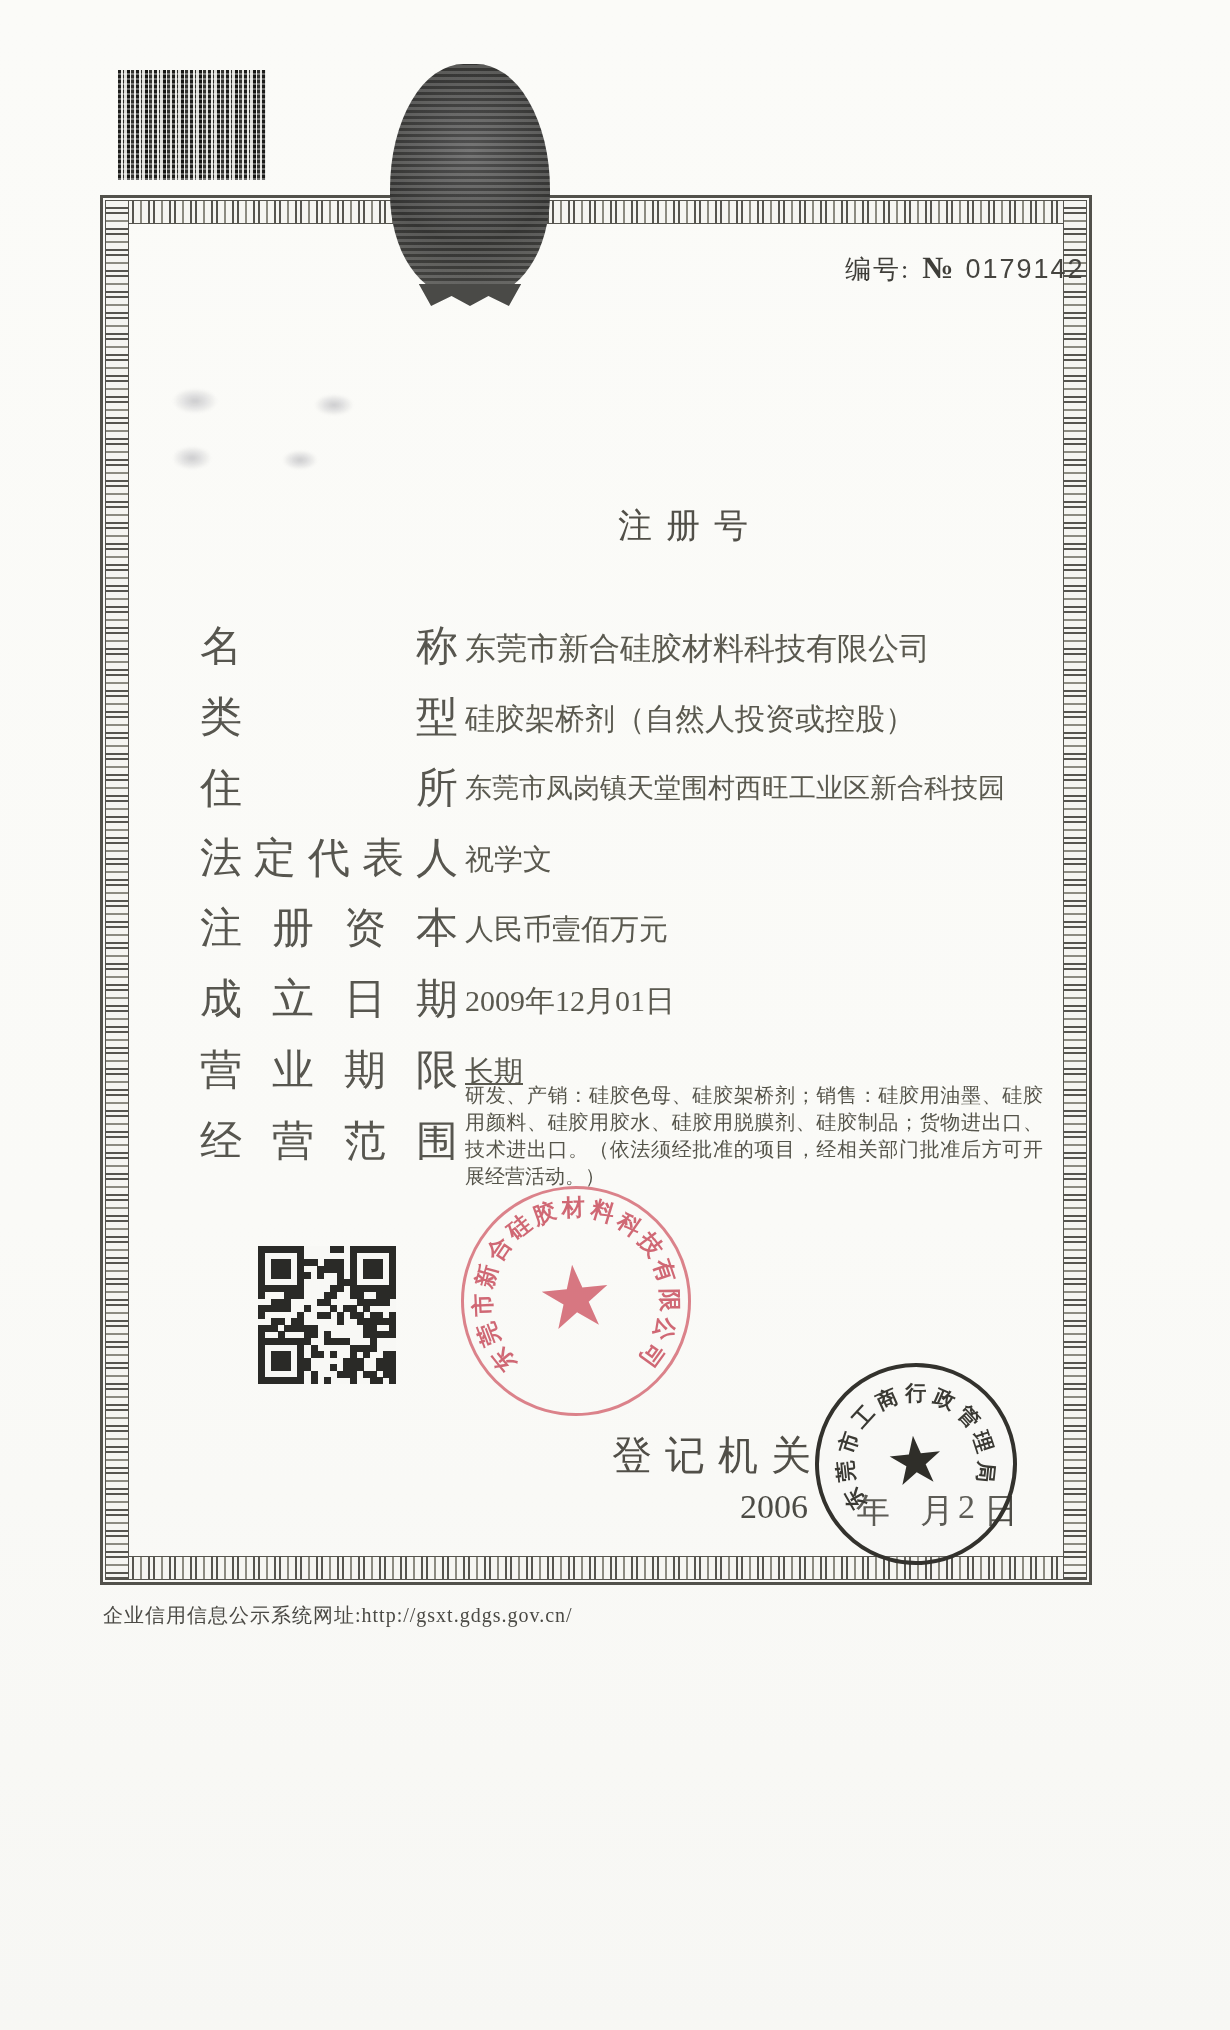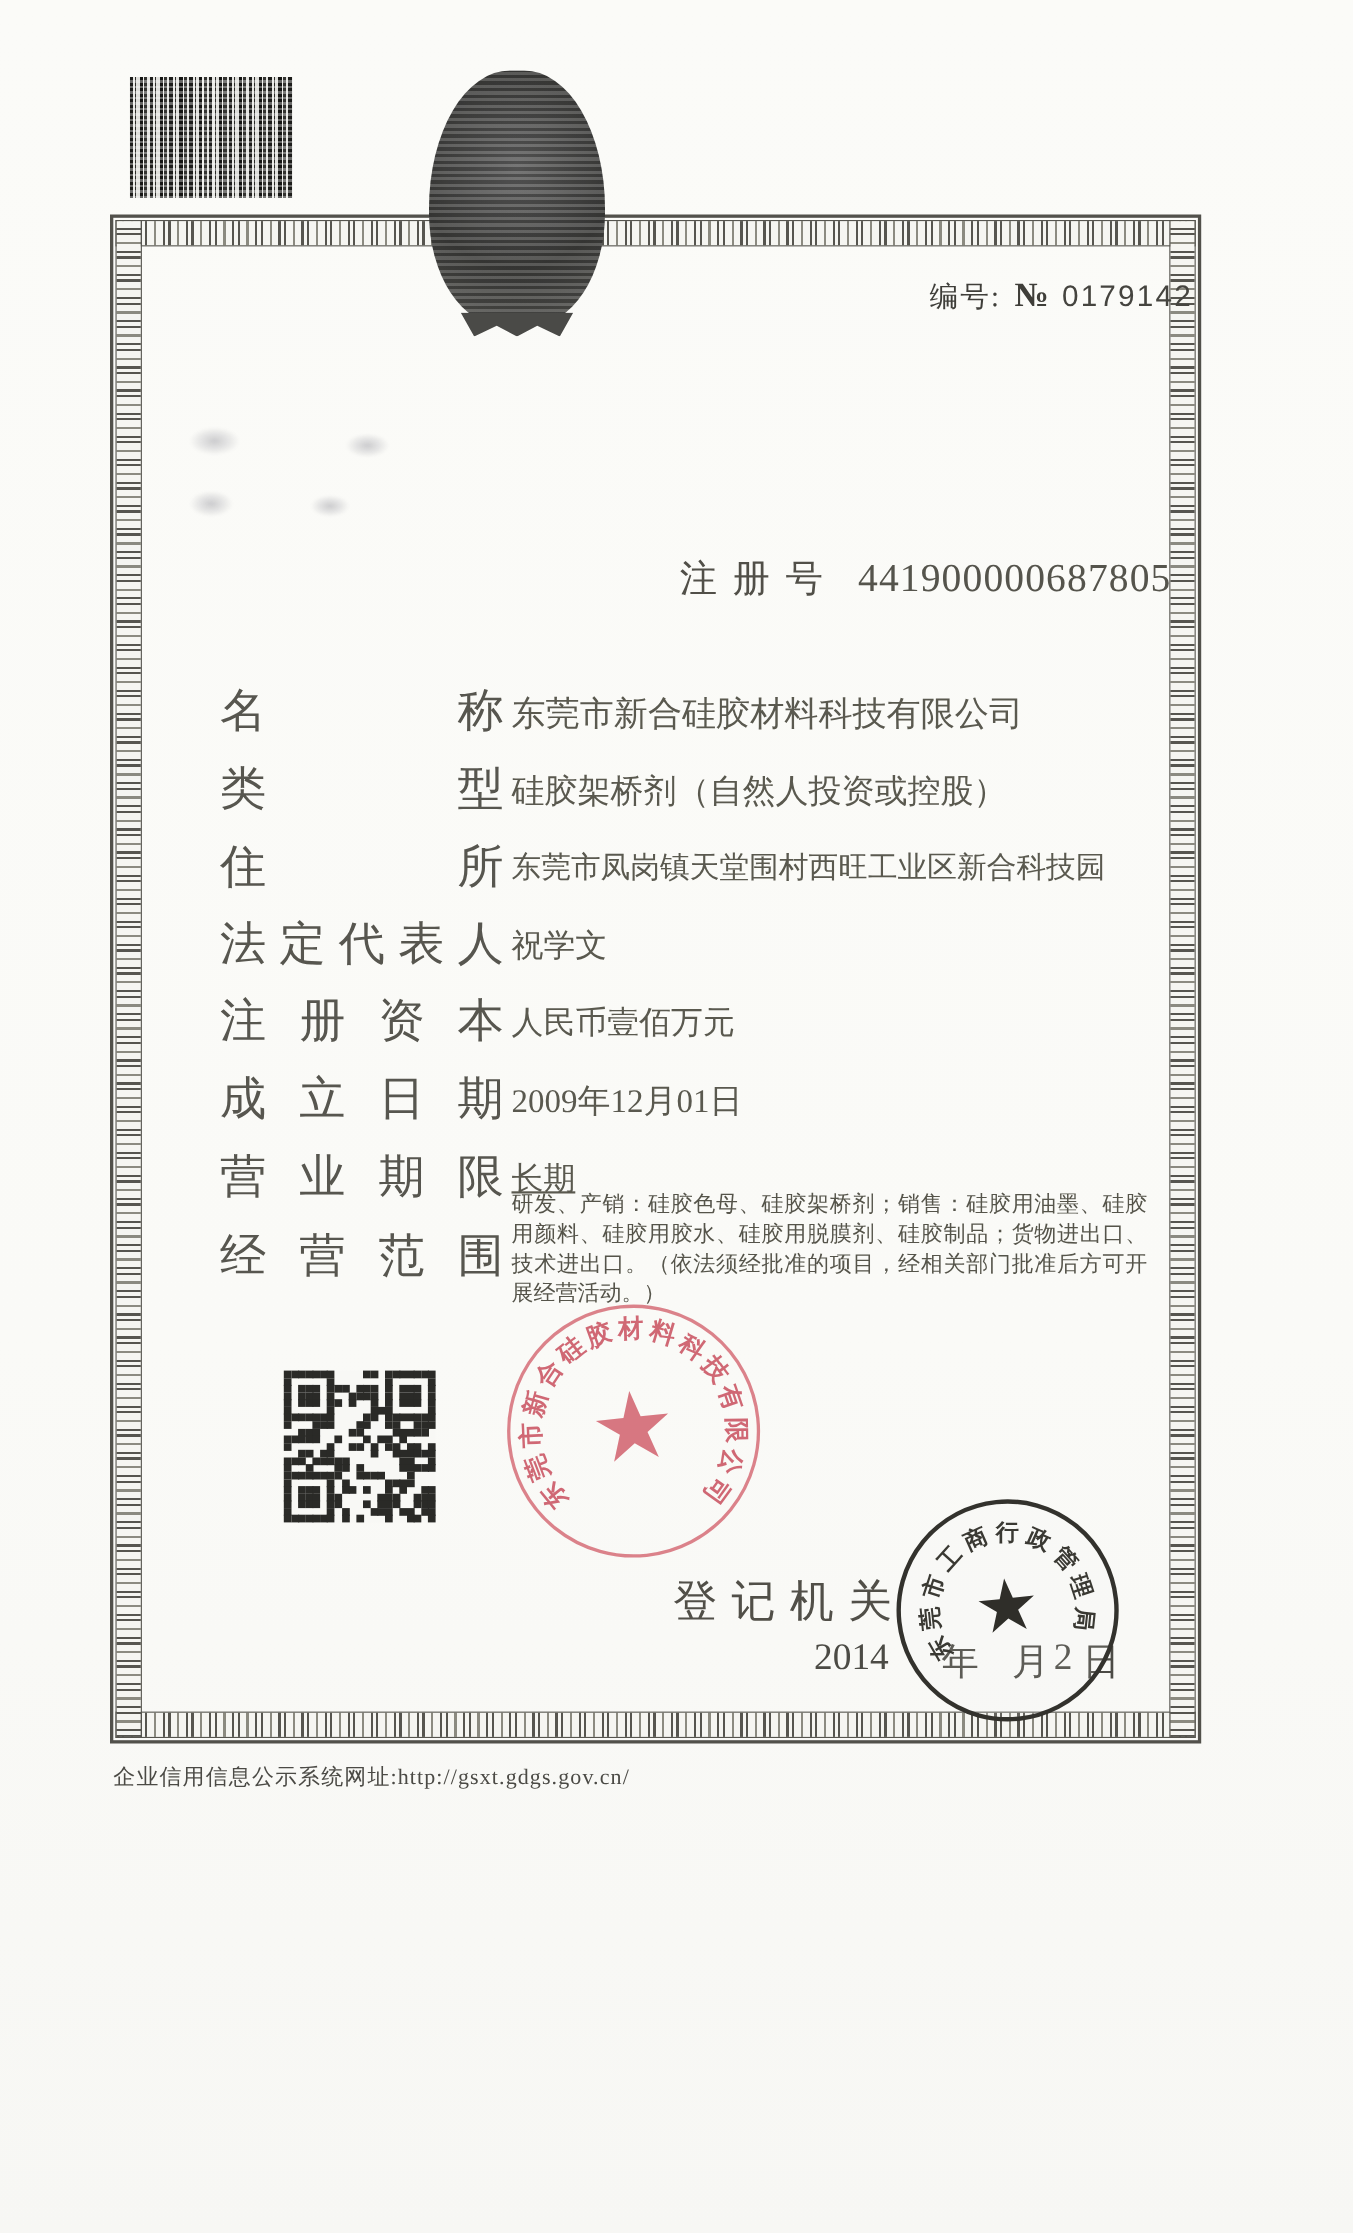--- a/index.html
+++ b/index.html
@@ -84,21 +84,20 @@
 
   <div class="serial">
     <span class="pre">编号:</span>
     <span class="sym">№</span>
     <span class="num">0179142</span>
   </div>
 
 
   <div class="regline">
     <span class="lbl">注册号</span>
-    <span class="val">441900000687805</span>
   </div>
 
   <div class="row" style="top:618px;">
     <div class="lbl">
         <span>名</span>
         <span>称</span>
       </div>
     <div class="val" style="font-size:31px;">东莞市新合硅胶材料科技有限公司</div>
   </div>
   <div class="row" style="top:689px;">
@@ -434,21 +433,21 @@
         <span style="left: 50.1609px; top: 44.9799px; transform: translate(-50%, -50%) rotate(-42deg);">工</span>
         <span style="left: 75.3688px; top: 30.426px; transform: translate(-50%, -50%) rotate(-18deg);">商</span>
         <span style="left: 104.317px; top: 27.3835px; transform: translate(-50%, -50%) rotate(6deg);">行</span>
         <span style="left: 132px; top: 36.3782px; transform: translate(-50%, -50%) rotate(30deg);">政</span>
         <span style="left: 153.631px; top: 55.855px; transform: translate(-50%, -50%) rotate(54deg);">管</span>
         <span style="left: 165.47px; top: 82.4462px; transform: translate(-50%, -50%) rotate(78deg);">理</span>
         <span style="left: 165.47px; top: 111.554px; transform: translate(-50%, -50%) rotate(102deg);">局</span>
       </div>
   </div>
 
-  <span class="datepart" style="left:740px;">2014</span>
+  <span class="datepart" style="left:740px;">2006</span>
   <span class="datepart" style="left:856px;">年</span>
   <span class="datepart" style="left:920px;">月</span>
   <span class="datepart" style="left:958px;">2</span>
   <span class="datepart" style="left:984px;">日</span>
 
   <div class="footer" style="left:103px;">企业信用信息公示系统网址:http://gsxt.gdgs.gov.cn/</div>
 
 </div>
 
 </body></html>

